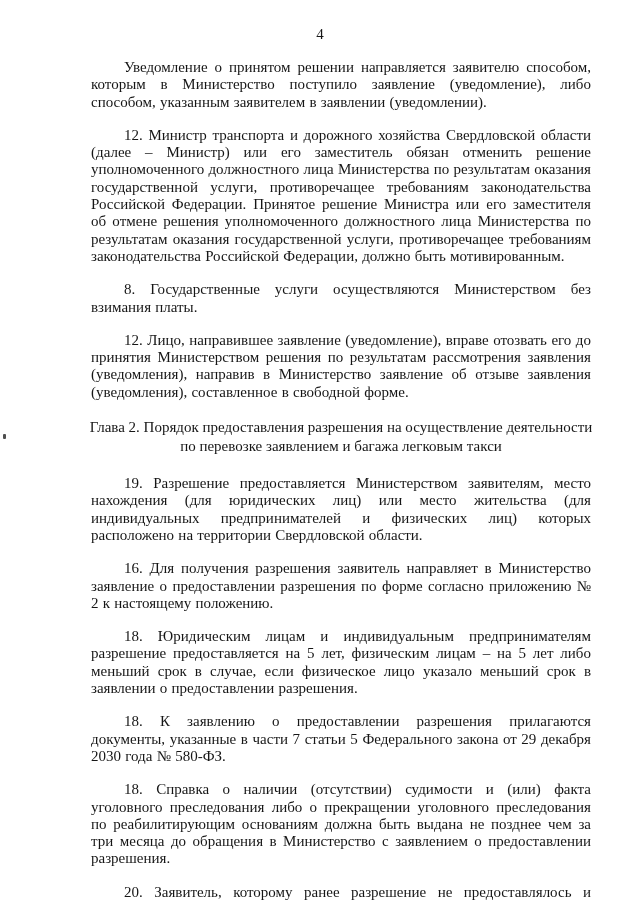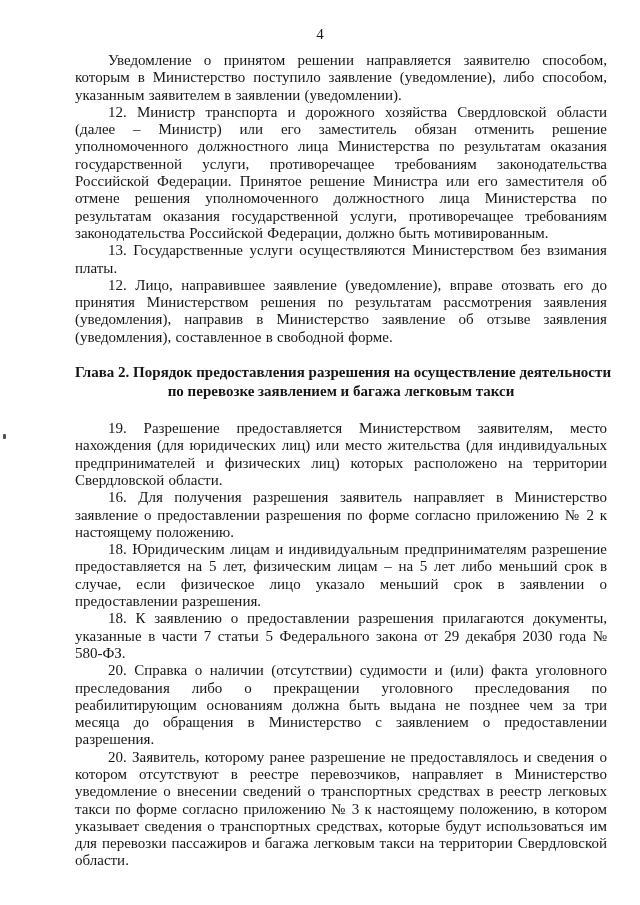--- a/index.html
+++ b/index.html
@@ -20,31 +20,31 @@
   }
   .page-number {
     width: 640px;
     margin-left: -75px;
     text-align: center;
     font-size: 15px;
     line-height: 17px;
     margin-bottom: 9px;
   }
   p.body-par {
-    margin: 0;
+    margin: 16px;
     font-size: 15px;
     line-height: 17.3px;
     text-align: justify;
     text-indent: 33px;
     word-spacing: 0.5px;
   }
   .chapter-heading {
     margin: 17px 0 20px 0;
     text-align: center;
-    font-weight: bold;
+    font-weight: normal;
     font-size: 15px;
     line-height: 18.5px;
   }
   .chapter-heading div { white-space: nowrap; }
   .speck {
     position: absolute;
     left: 3px;
     top: 434px;
     width: 3px;
     height: 5px;
@@ -56,36 +56,36 @@
 <body>
 
 <div class="page">
 
   <div class="page-number">4</div>
 
   <p class="body-par">Уведомление о принятом решении направляется заявителю способом, которым в Министерство поступило заявление (уведомление), либо способом, указанным заявителем в заявлении (уведомлении).</p>
 
   <p class="body-par">12. Министр транспорта и дорожного хозяйства Свердловской области (далее – Министр) или его заместитель обязан отменить решение уполномоченного должностного лица Министерства по результатам оказания государственной услуги, противоречащее требованиям законодательства Российской Федерации. Принятое решение Министра или его заместителя об отмене решения уполномоченного должностного лица Министерства по результатам оказания государственной услуги, противоречащее требованиям законодательства Российской Федерации, должно быть мотивированным.</p>
 
-  <p class="body-par">13. Государственные услуги осуществляются Министерством без взимания платы.</p>
+  <p class="body-par">8. Государственные услуги осуществляются Министерством без взимания платы.</p>
 
   <p class="body-par">12. Лицо, направившее заявление (уведомление), вправе отозвать его до принятия Министерством решения по результатам рассмотрения заявления (уведомления), направив в Министерство заявление об отзыве заявления (уведомления), составленное в свободной форме.</p>
 
   <div class="chapter-heading">
     <div>Глава 2. Порядок предоставления разрешения на осуществление деятельности</div>
     <div>по перевозке заявлением и багажа легковым такси</div>
   </div>
 
   <p class="body-par">19. Разрешение предоставляется Министерством заявителям, место нахождения (для юридических лиц) или место жительства (для индивидуальных предпринимателей и физических лиц) которых расположено на территории Свердловской области.</p>
 
   <p class="body-par">16. Для получения разрешения заявитель направляет в Министерство заявление о предоставлении разрешения по форме согласно приложению № 2 к настоящему положению.</p>
 
   <p class="body-par">18. Юридическим лицам и индивидуальным предпринимателям разрешение предоставляется на 5 лет, физическим лицам – на 5 лет либо меньший срок в случае, если физическое лицо указало меньший срок в заявлении о предоставлении разрешения.</p>
 
   <p class="body-par">18. К заявлению о предоставлении разрешения прилагаются документы, указанные в части 7 статьи 5 Федерального закона от 29 декабря 2030 года № 580-ФЗ.</p>
 
-  <p class="body-par">20. Справка о наличии (отсутствии) судимости и (или) факта уголовного преследования либо о прекращении уголовного преследования по реабилитирующим основаниям должна быть выдана не позднее чем за три месяца до обращения в Министерство с заявлением о предоставлении разрешения.</p>
+  <p class="body-par">18. Справка о наличии (отсутствии) судимости и (или) факта уголовного преследования либо о прекращении уголовного преследования по реабилитирующим основаниям должна быть выдана не позднее чем за три месяца до обращения в Министерство с заявлением о предоставлении разрешения.</p>
 
   <p class="body-par">20. Заявитель, которому ранее разрешение не предоставлялось и сведения о котором отсутствуют в реестре перевозчиков, направляет в Министерство уведомление о внесении сведений о транспортных средствах в реестр легковых такси по форме согласно приложению № 3 к настоящему положению, в котором указывает сведения о транспортных средствах, которые будут использоваться им для перевозки пассажиров и багажа легковым такси на территории Свердловской области.</p>
 
   <div class="speck"></div>
 
 </div>
 
 </body></html>

